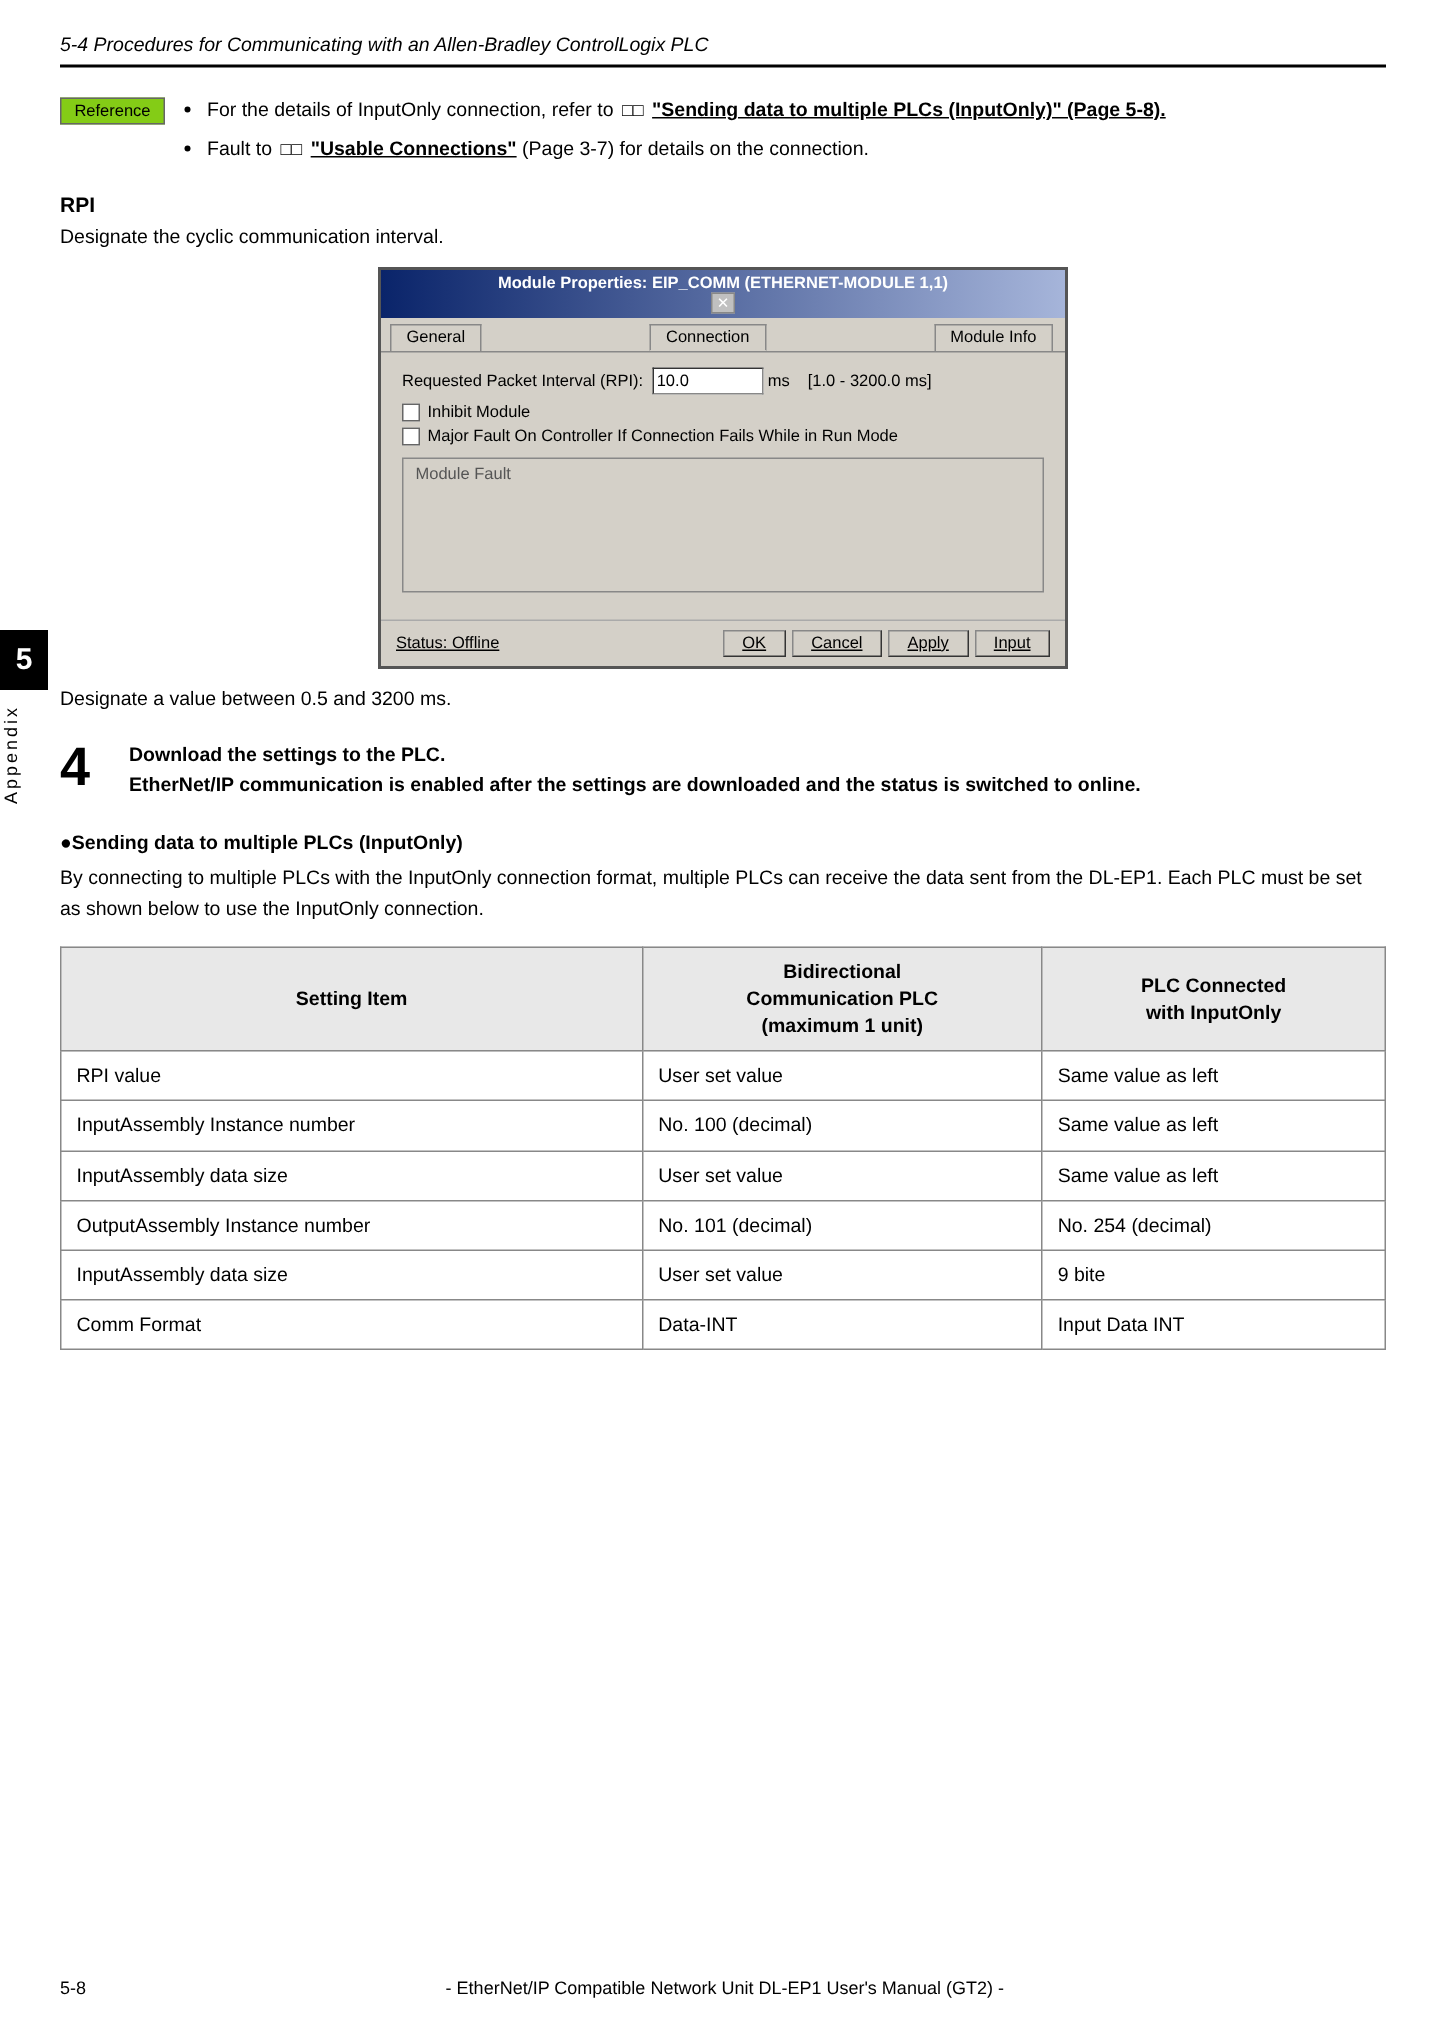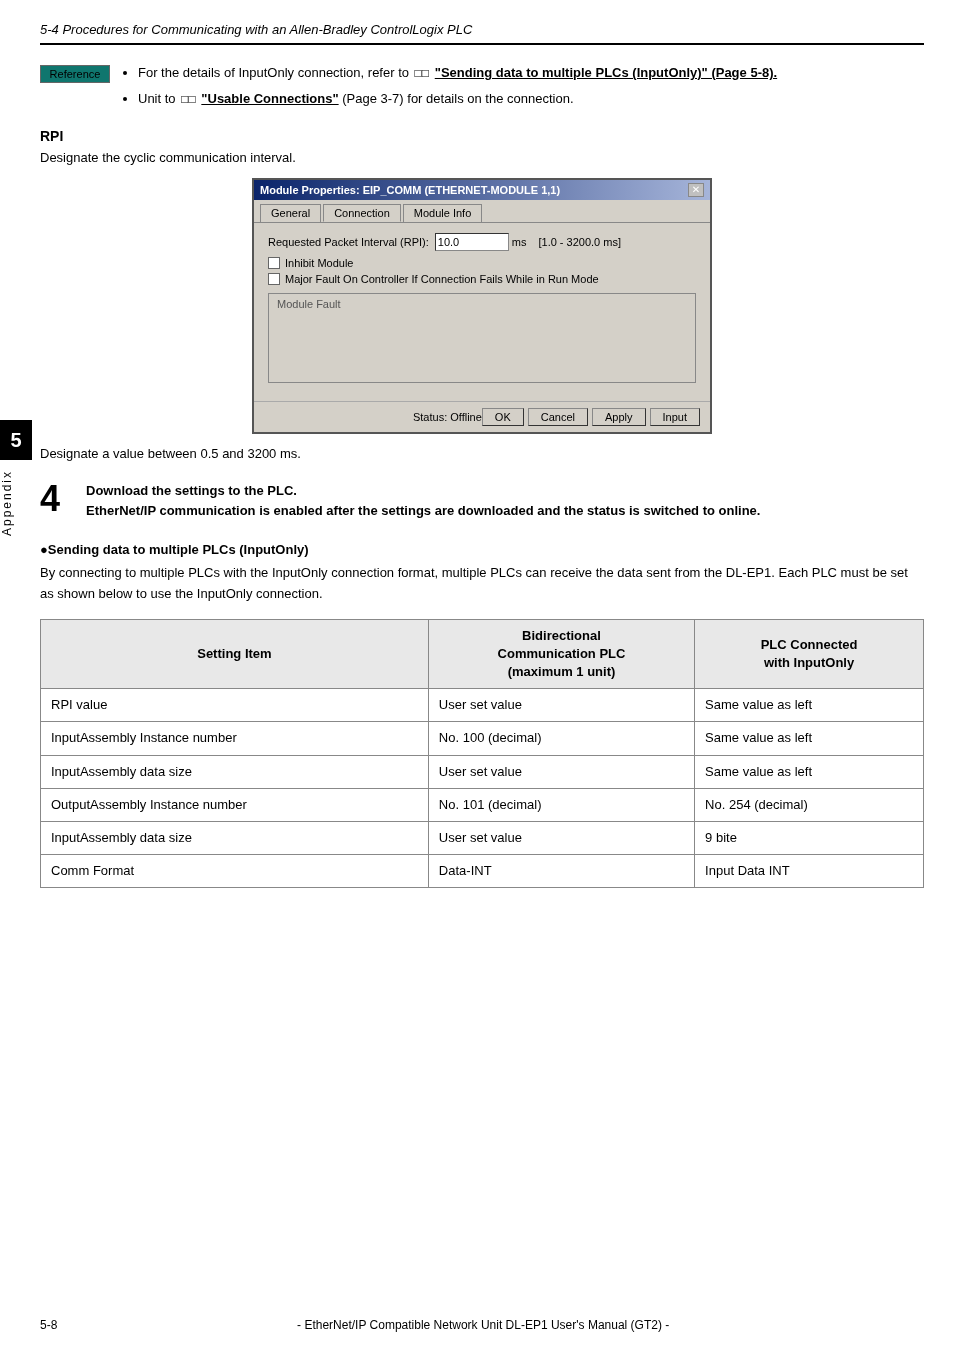--- a/index.html
+++ b/index.html
@@ -78,21 +78,21 @@
 
     
     .reference-section {
       display: flex;
       flex-direction: row;
       align-items: flex-start;
       margin-bottom: 14px;
     }
     .reference-badge {
       border: 1px solid #666;
-      background: #0f766e;
+      background: #84cc16;
       padding: 2px 6px;
       font-size: 11px;
       white-space: nowrap;
       margin-right: 12px;
       margin-top: 2px;
       min-width: 70px;
       text-align: center;
     }
     .reference-content {
       flex: 1;
@@ -137,20 +137,21 @@
       margin: 0 auto 10px auto;
       font-size: 11px;
     }
     .dialog-titlebar {
       background: linear-gradient(to right, #0a246a, #a6b5da);
       color: #fff;
       padding: 3px 6px;
       display: flex;
       align-items: center;
       justify-content: space-between;
+      flex-direction: column;
     }
     .dialog-titlebar-text {
       font-size: 11px;
       font-weight: bold;
     }
     .dialog-close-btn {
       background: #c0c0c0;
       border: 1px solid #888;
       width: 16px;
       height: 14px;
@@ -158,20 +159,21 @@
       align-items: center;
       justify-content: center;
       font-size: 10px;
       cursor: pointer;
     }
     .dialog-tabs {
       display: flex;
       background: #d4d0c8;
       padding: 4px 6px 0 6px;
       border-bottom: 1px solid #888;
+      justify-content: space-between;
     }
     .dialog-tab {
       background: #d4d0c8;
       border: 1px solid #888;
       border-bottom: none;
       padding: 2px 10px;
       font-size: 11px;
       margin-right: 2px;
       cursor: pointer;
     }
@@ -230,24 +232,25 @@
       font-size: 11px;
       margin-bottom: 4px;
       color: #555;
     }
     .dialog-group-content {
       height: 60px;
     }
     .dialog-footer {
       display: flex;
       align-items: center;
-      justify-content: flex-end;
+      justify-content: space-between;
       padding: 6px 10px;
       border-top: 1px solid #aaa;
       background: #d4d0c8;
+      text-decoration: underline;
     }
     .dialog-status {
       font-size: 11px;
     }
     .dialog-buttons {
       display: flex;
       gap: 4px;
     }
     .dialog-btn {
       background: #d4d0c8;
@@ -366,21 +369,21 @@
     <div class="reference-section">
       <div class="reference-badge">Reference</div>
       <div class="reference-content">
         <ul>
           <li>
             <span>For the details of InputOnly connection, refer to</span>
             <span class="book-icon">□□</span>
             <span class="bold-link">"Sending data to multiple PLCs (InputOnly)" (Page 5-8).</span>
           </li>
           <li>
-            <span>Unit to</span>
+            <span>Fault to</span>
             <span class="book-icon">□□</span>
             <span class="bold-link">"Usable Connections"</span>
             <span> (Page 3-7) for details on the connection.</span>
           </li>
         </ul>
       </div>
     </div>
 
     <div class="rpi-section">
       <div class="rpi-heading">RPI</div>

